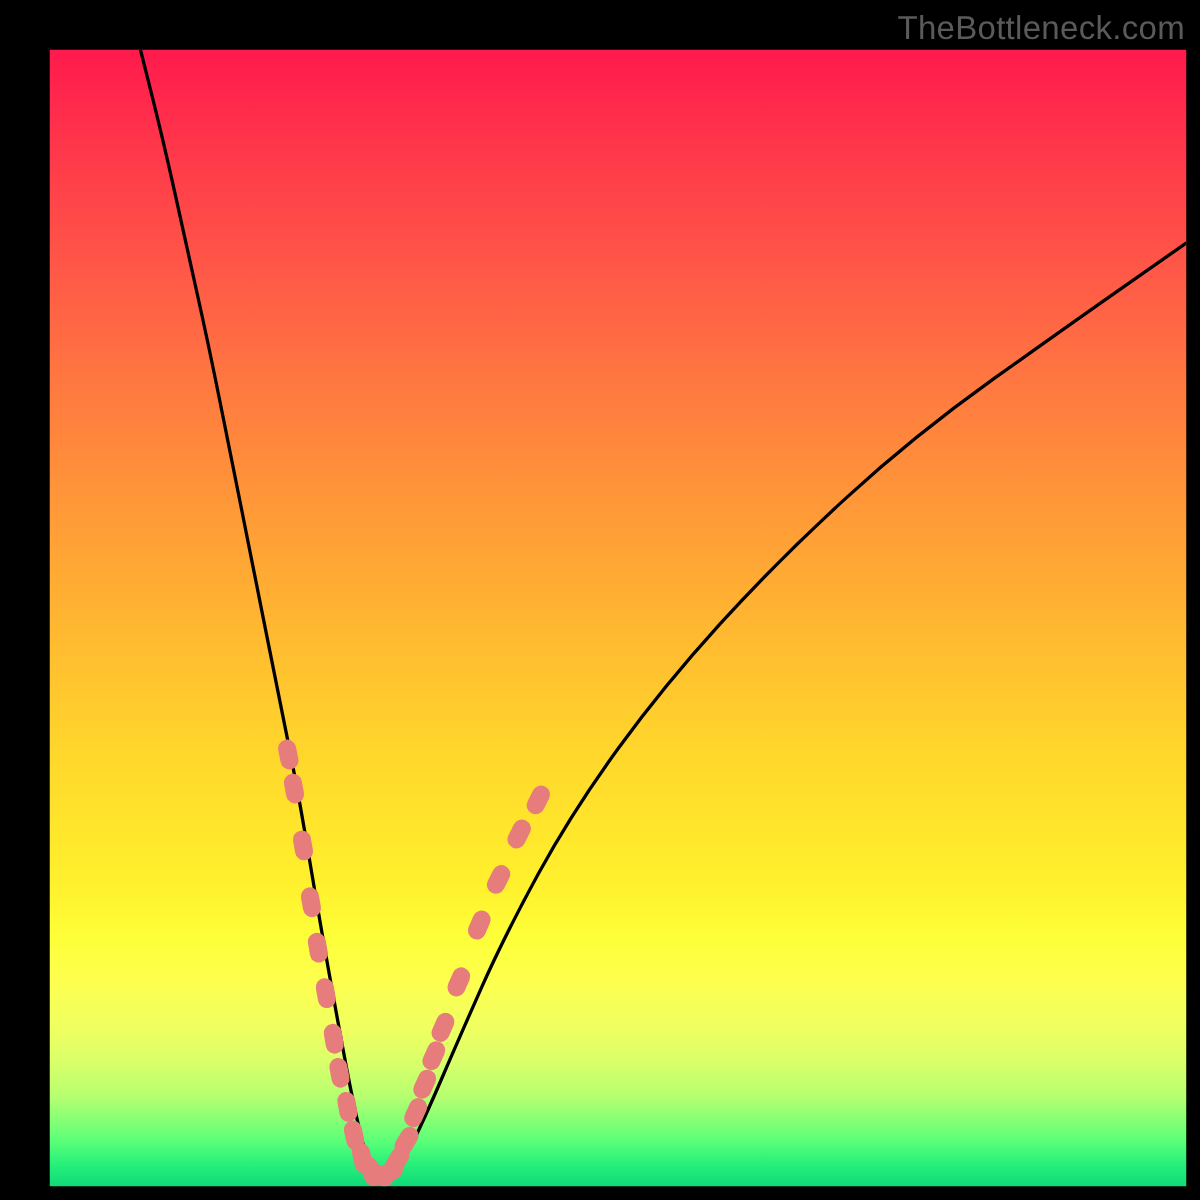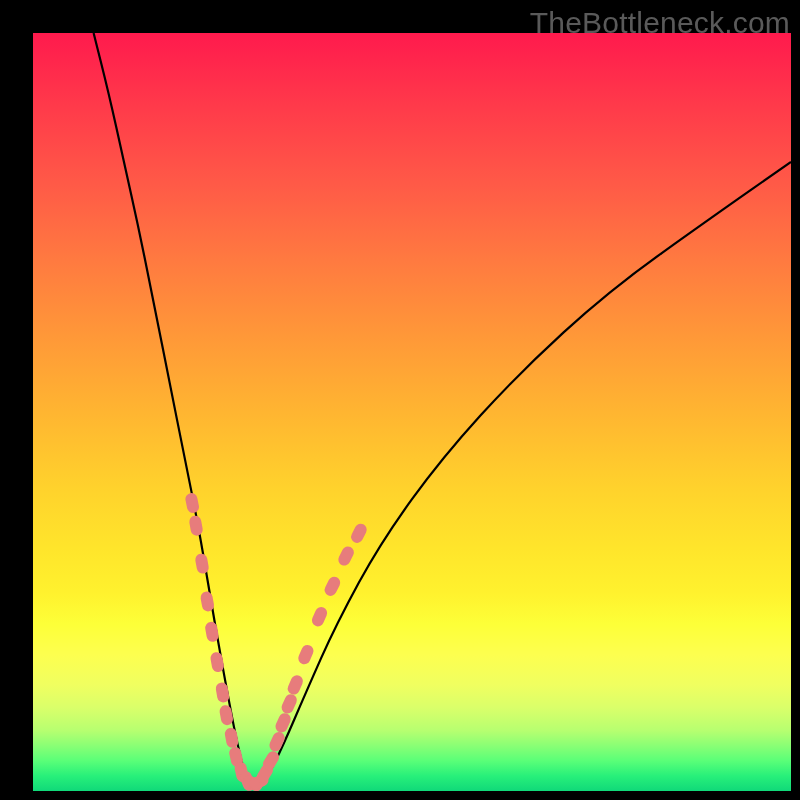--- a/index.html
+++ b/index.html
@@ -42,21 +42,21 @@
       #5aff78 96%,
       #28f07a 98%,
       #10d979 100%
     );
   }
   .watermark {
     position: absolute;
     top: 6px;
     right: 10px;
     color: #5a5a5a;
-    font-size: 30px;
+    font-size: 22px;
     font-weight: 500;
     letter-spacing: 0.2px;
     z-index: 5;
   }
   svg.curve {
     position: absolute;
     left: 0; top: 0;
     width: 758px;
     height: 758px;
     z-index: 3;

